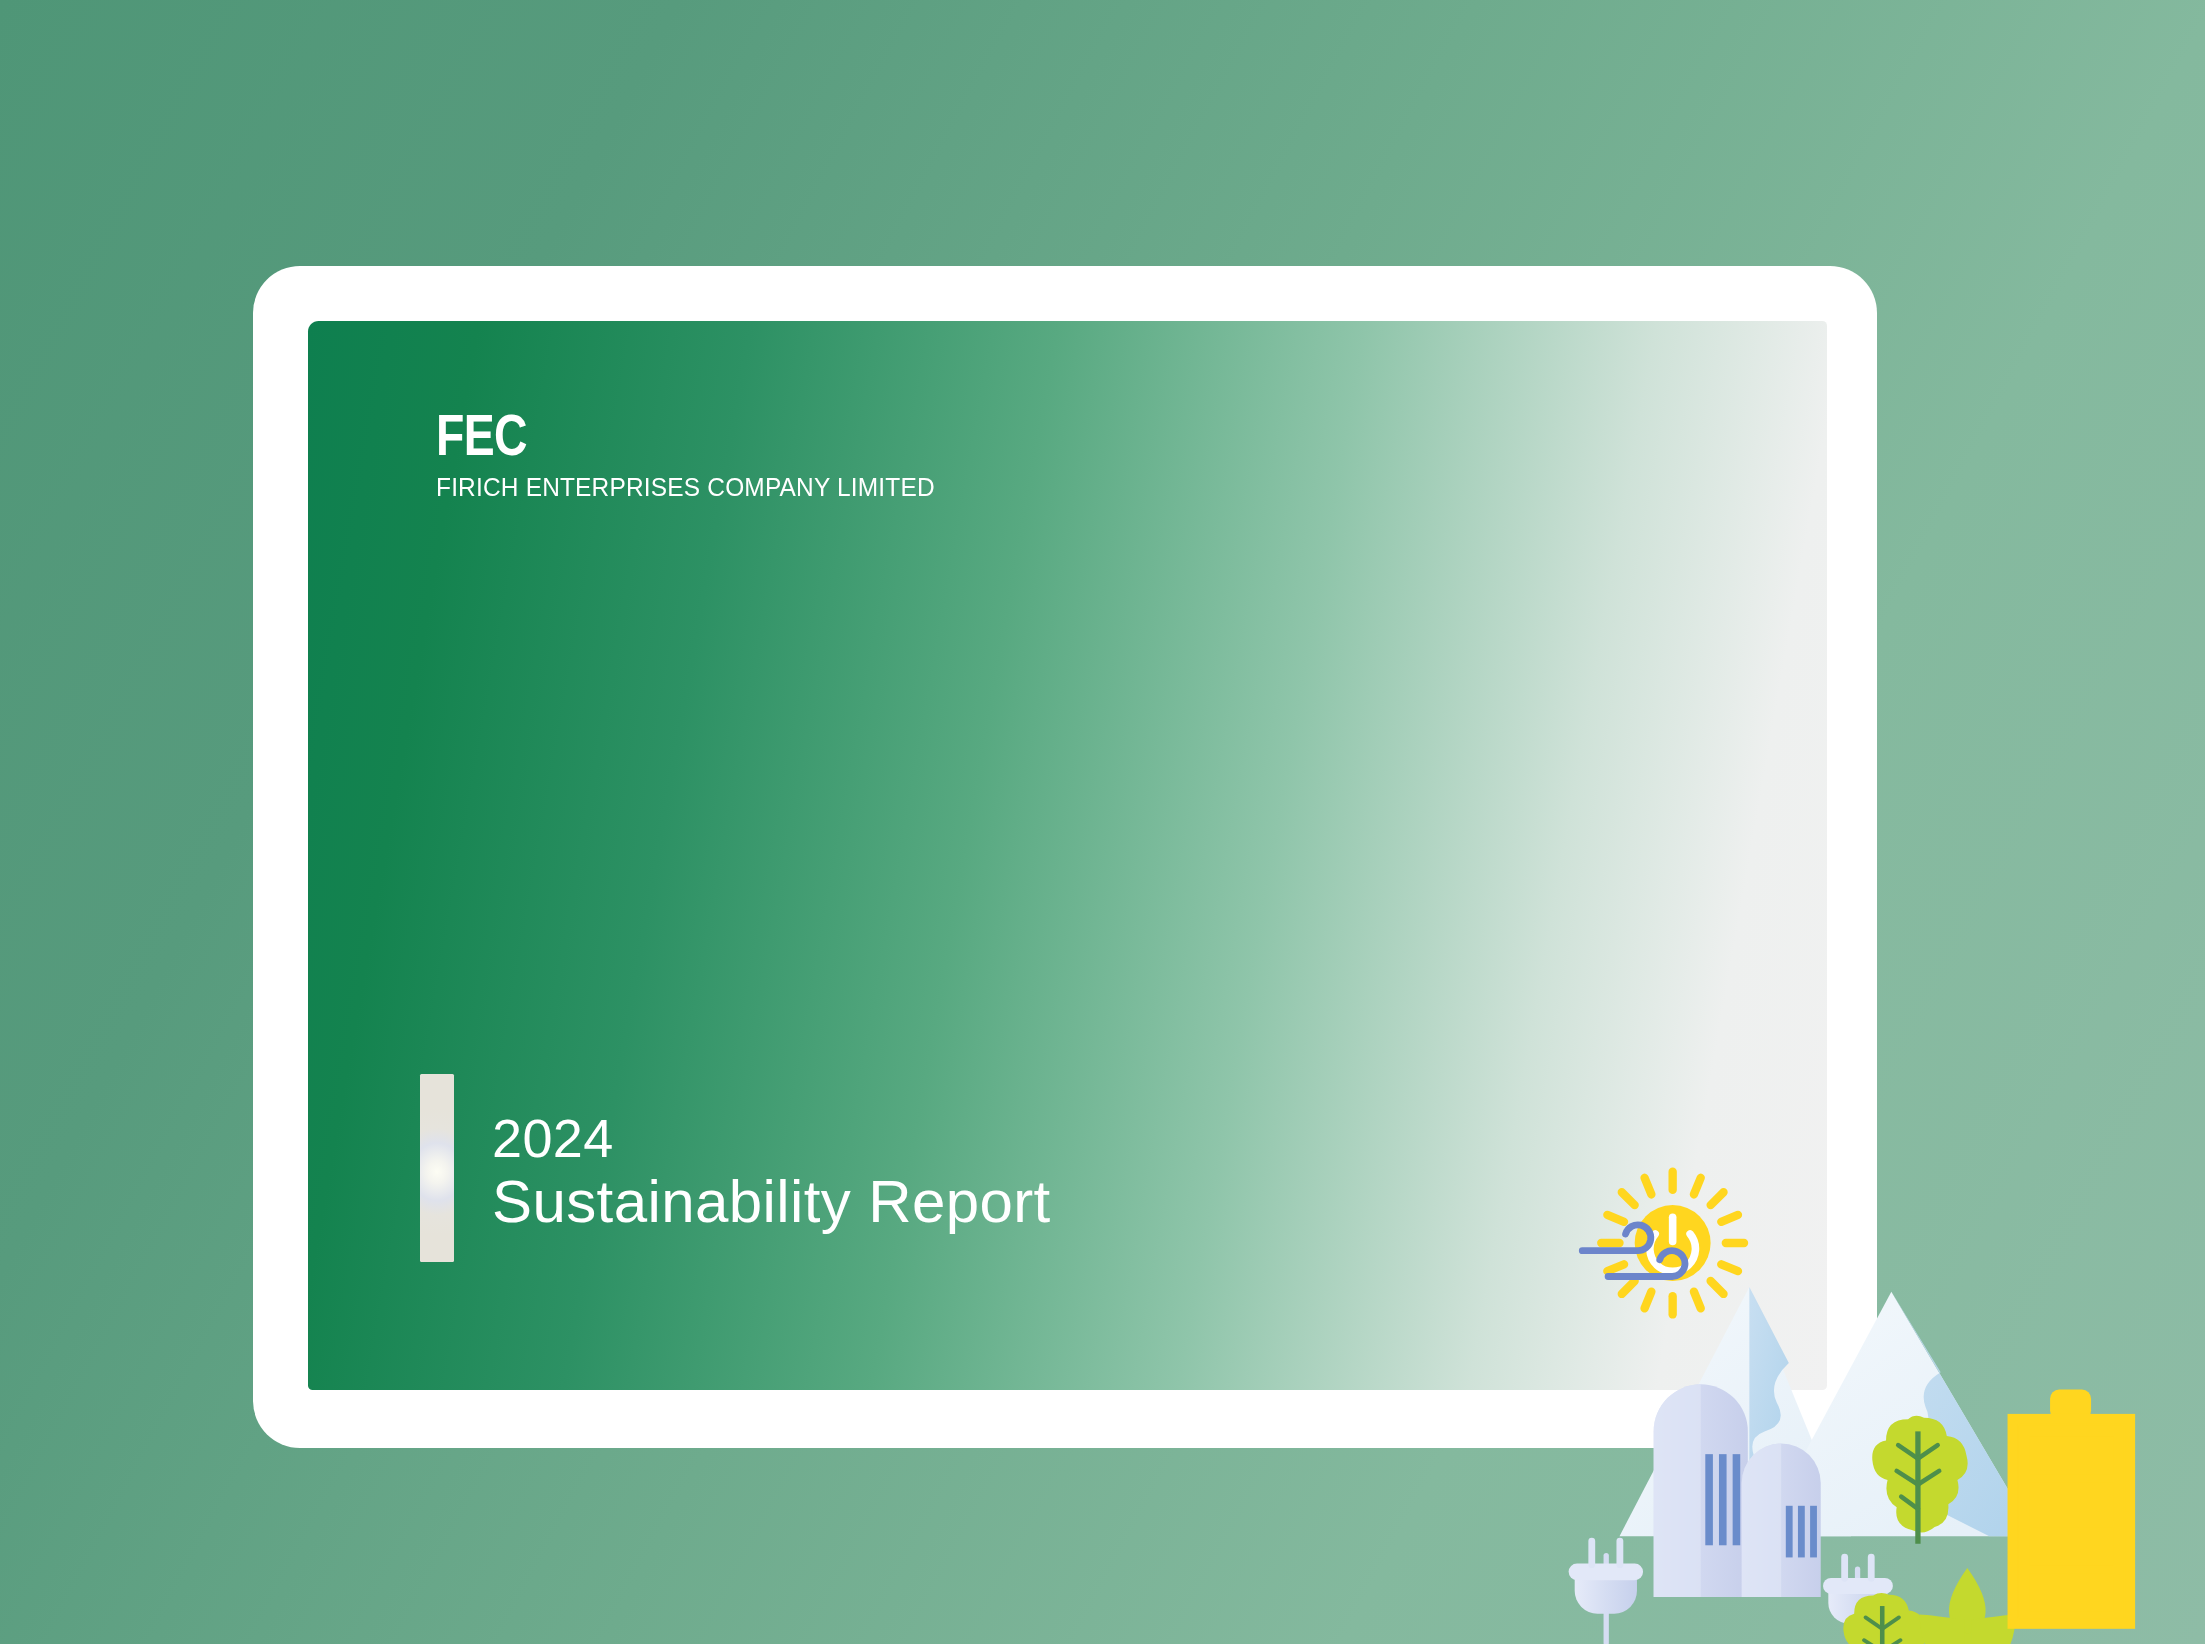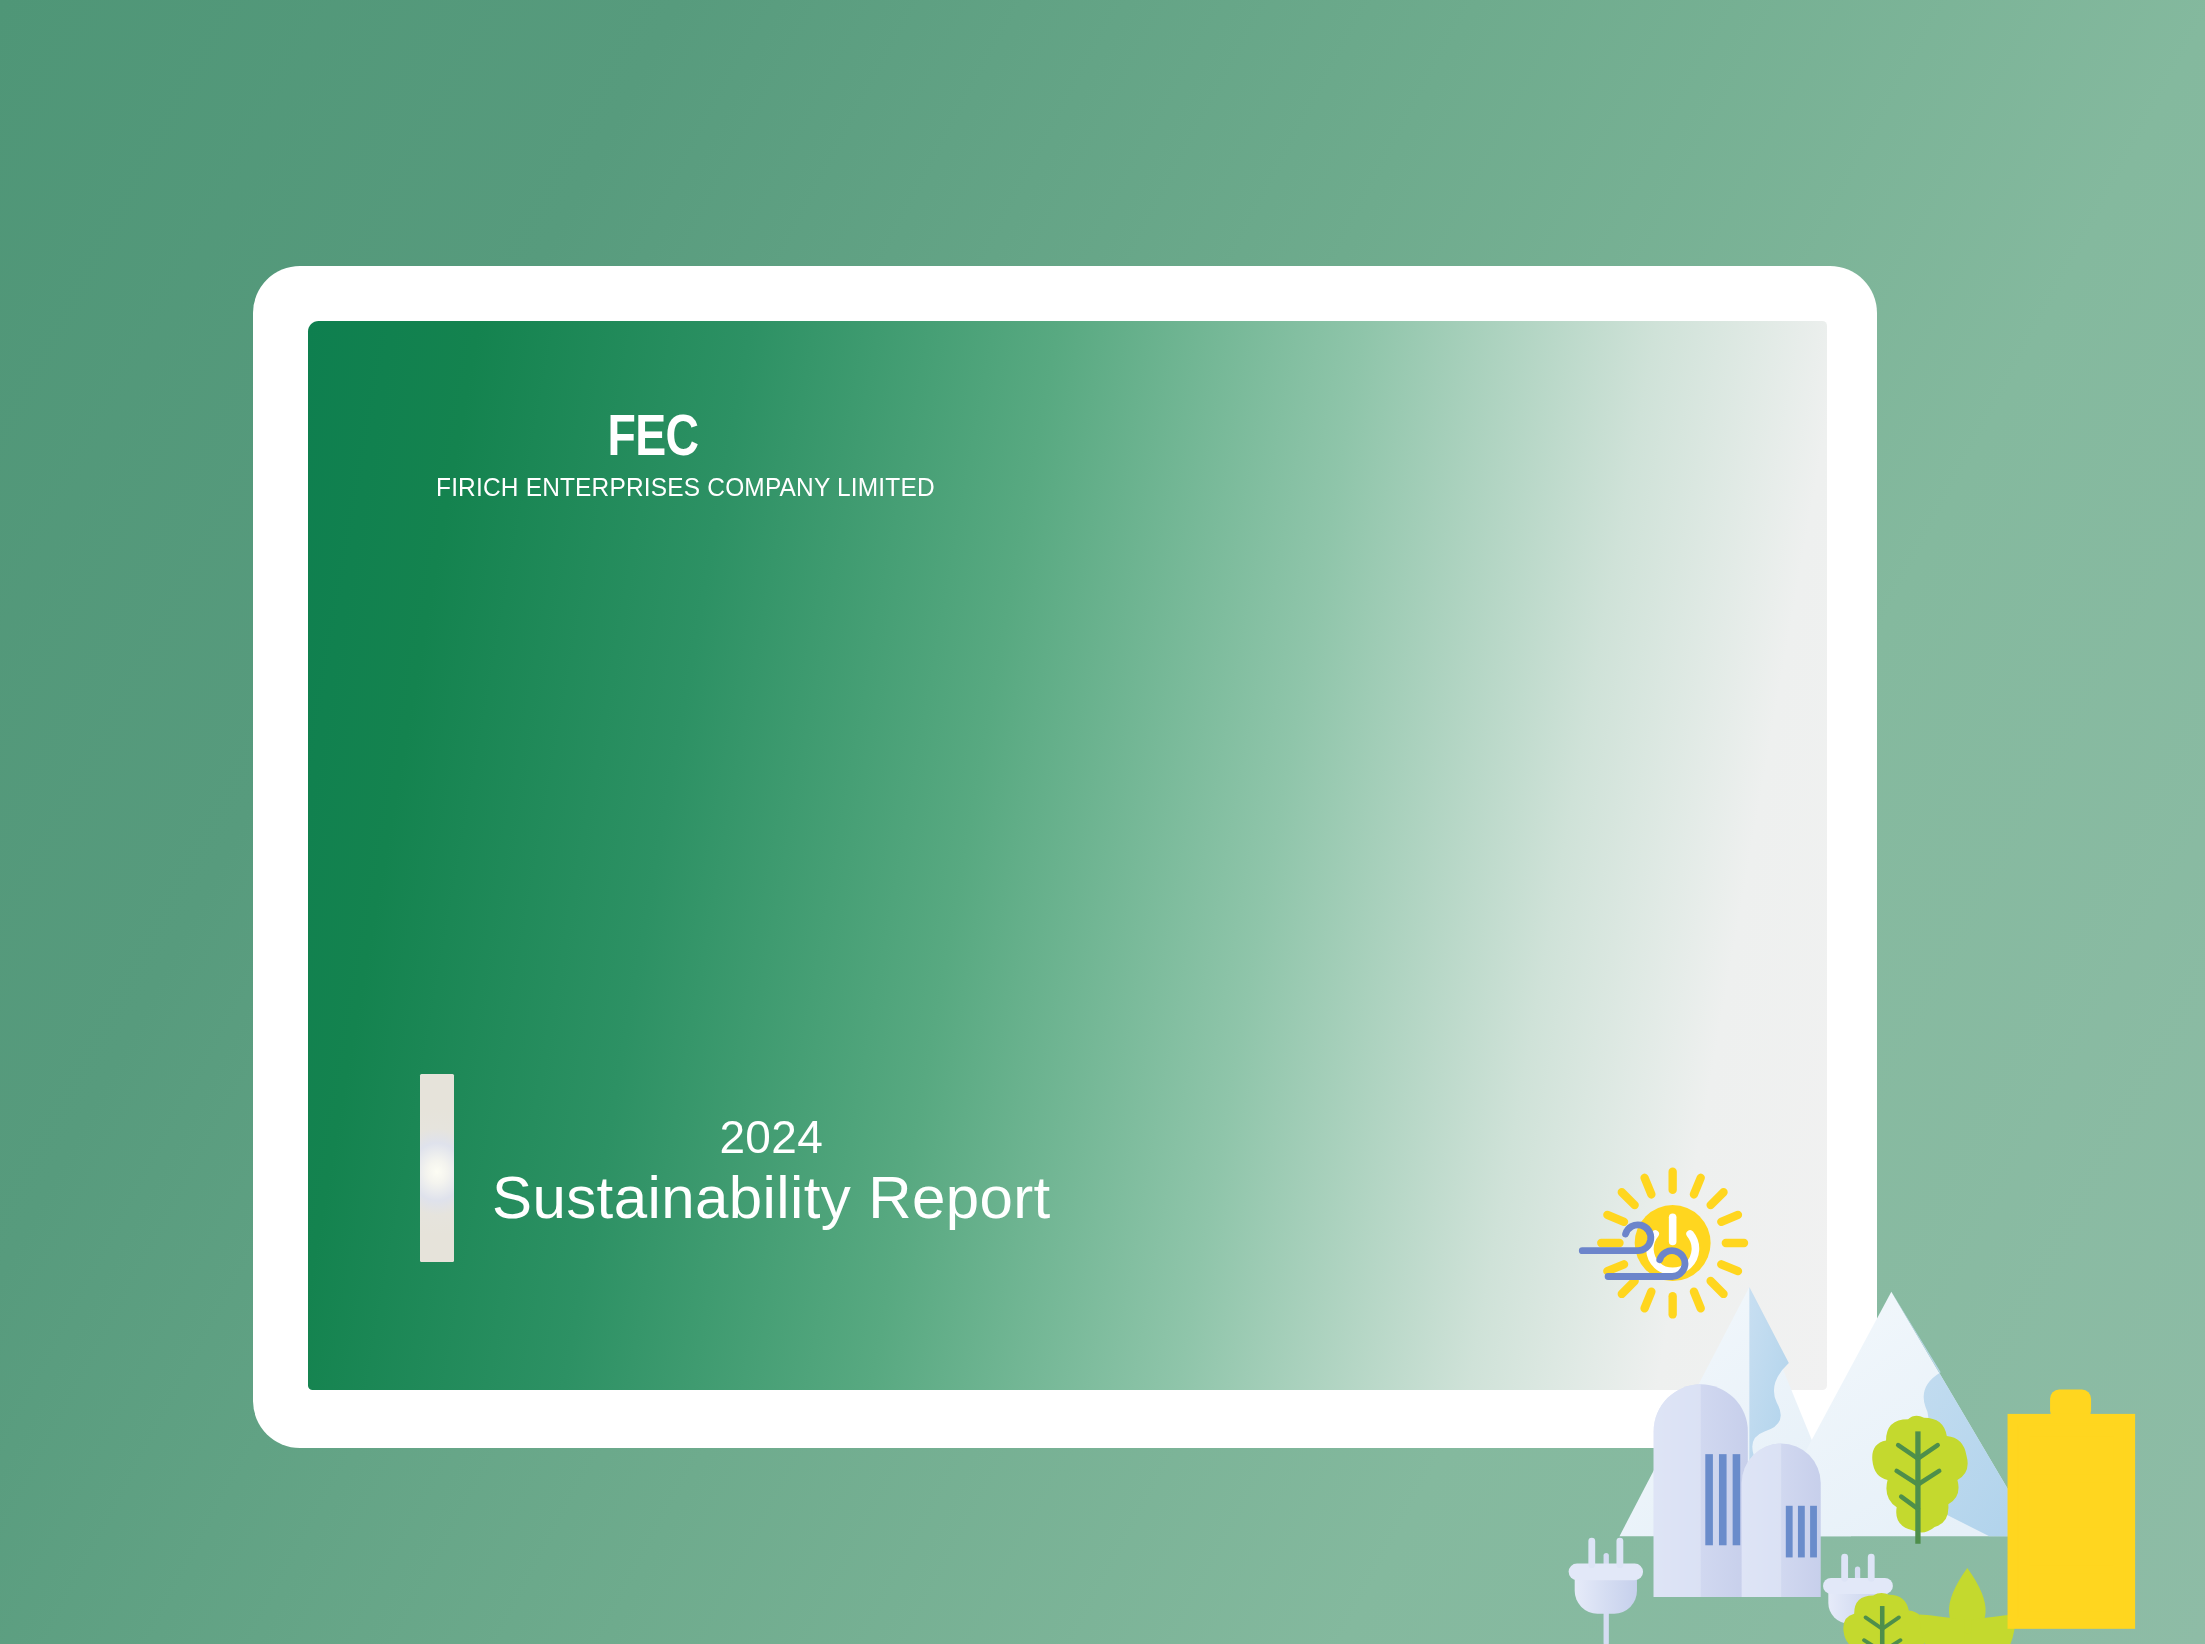--- a/index.html
+++ b/index.html
@@ -54,21 +54,20 @@
     overflow: hidden;
     background: linear-gradient(100deg,
                   #0e7f4f 0%,
                   #14834f 10%,
                   #2d9164 26%,
                   #58a981 44%,
                   #8fc5aa 62%,
                   #cfe2d8 79%,
                   #eef0ef 90%,
                   #f1f1f1 100%);
-    text-align: center;
   }
 
   
   .logo-block {
     position: absolute;
     left: 128px;
     top: 87px;
   }
   .logo-mark {
     font-size: 58px;
@@ -108,21 +107,21 @@
       radial-gradient(ellipse 170% 34% at 50% 52%,
         #fdfdf4 0%, #f4f4ef 18%, #dfe2ec 45%, #e6e4dd 68%, #e6e3da 100%);
   }
   .title-text {
     display: flex;
     flex-direction: column;
     justify-content: center;
     color: #ffffff;
   }
   .title-line1 {
-    font-size: 46px;
+    font-size: 54px;
     font-weight: 400;
     line-height: 1.12;
     letter-spacing: 0.4px;
     margin-top: 7px;
   }
   .title-line2 {
     font-size: 60px;
     font-weight: 400;
     line-height: 1.12;
     letter-spacing: 0.4px;

